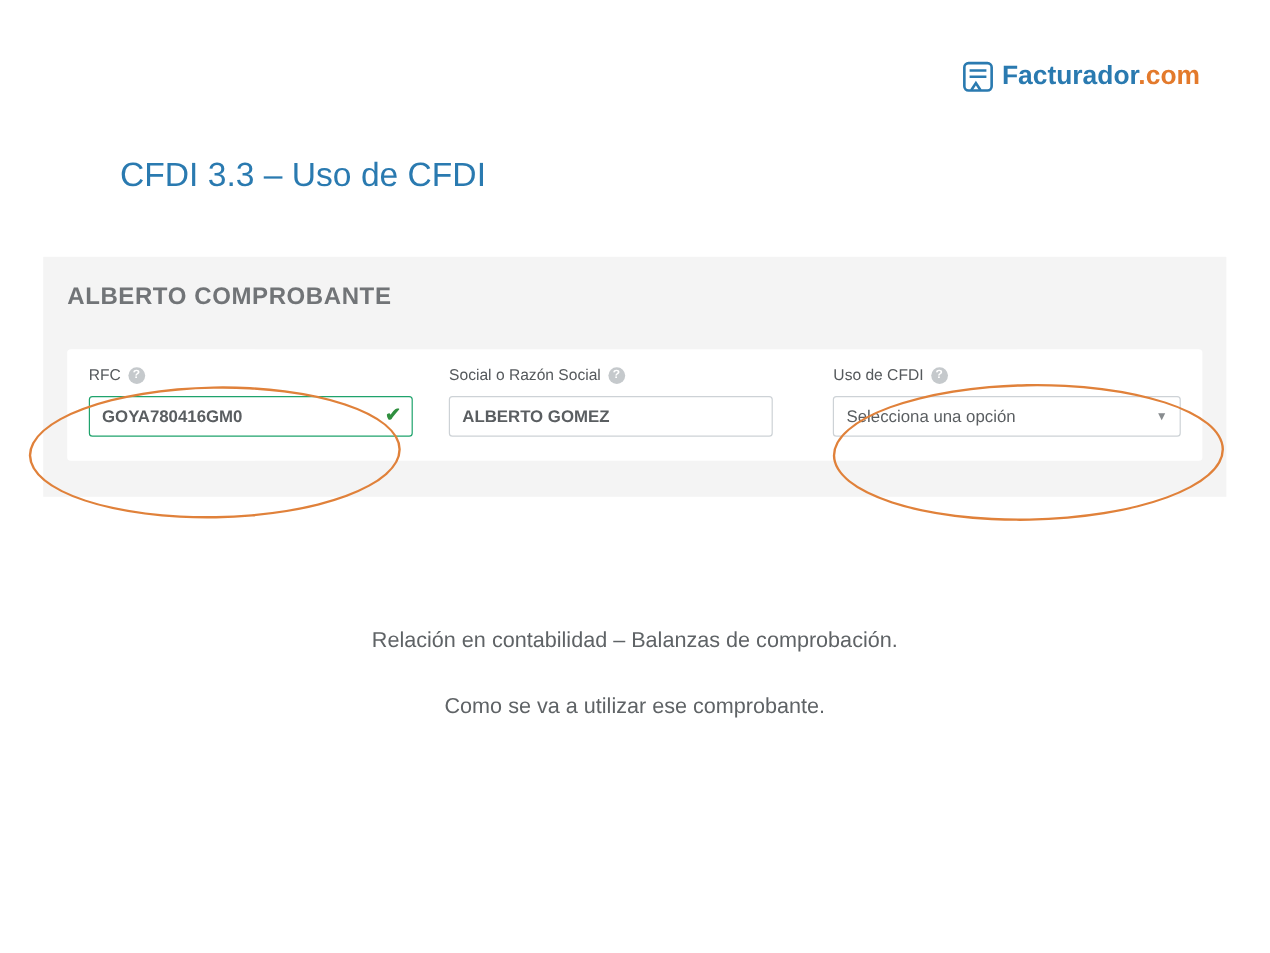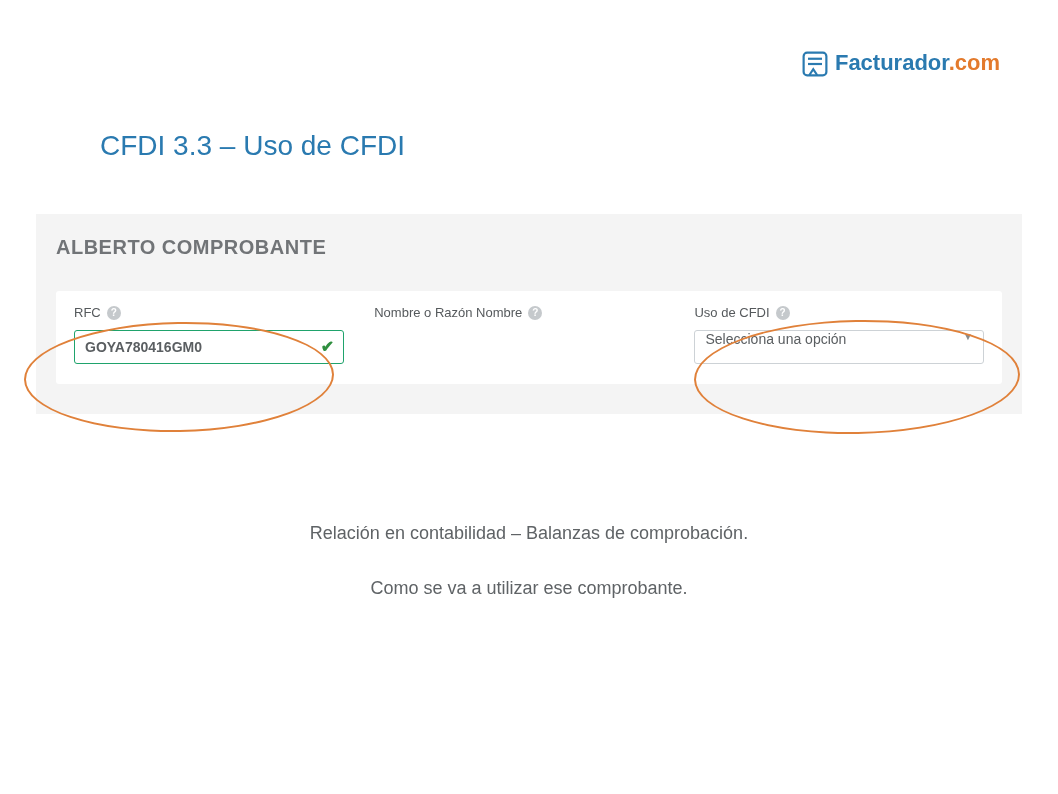--- a/index.html
+++ b/index.html
@@ -113,20 +113,21 @@
     color: #2f8f3f;
     font-size: 16px;
     font-weight: 700;
   }
   .select {
     height: 34px;
     border: 1px solid #cdd2d6;
     border-radius: 3px;
     background: #ffffff;
     display: flex;
+    align-items: center;
     justify-content: space-between;
     padding: 0 10px;
     font-size: 14px;
     color: #5a5e61;
     cursor: pointer;
   }
   .select-arrow {
     font-size: 10px;
     color: #888c8f;
   }
@@ -194,23 +195,24 @@
       <div class="field-label">
         <span>RFC</span>
         <span class="help-icon">?</span>
       </div>
       <input class="input valid" type="text" value="GOYA780416GM0" style="">
       <span class="valid-check">✔</span>
     </div>
 
     <div class="field f2">
       <div class="field-label">
-        <span>Nombre o Razón Nombre</span>
+        <span>Social o Razón Social</span>
         <span class="help-icon">?</span>
       </div>
+      <input class="input" type="text" value="ALBERTO GOMEZ" style="">
     </div>
 
     <div class="field f3">
       <div class="field-label">
         <span>Uso de CFDI</span>
         <span class="help-icon">?</span>
       </div>
       <div class="select">
         <span>Selecciona una opción</span>
         <span class="select-arrow">▼</span>

